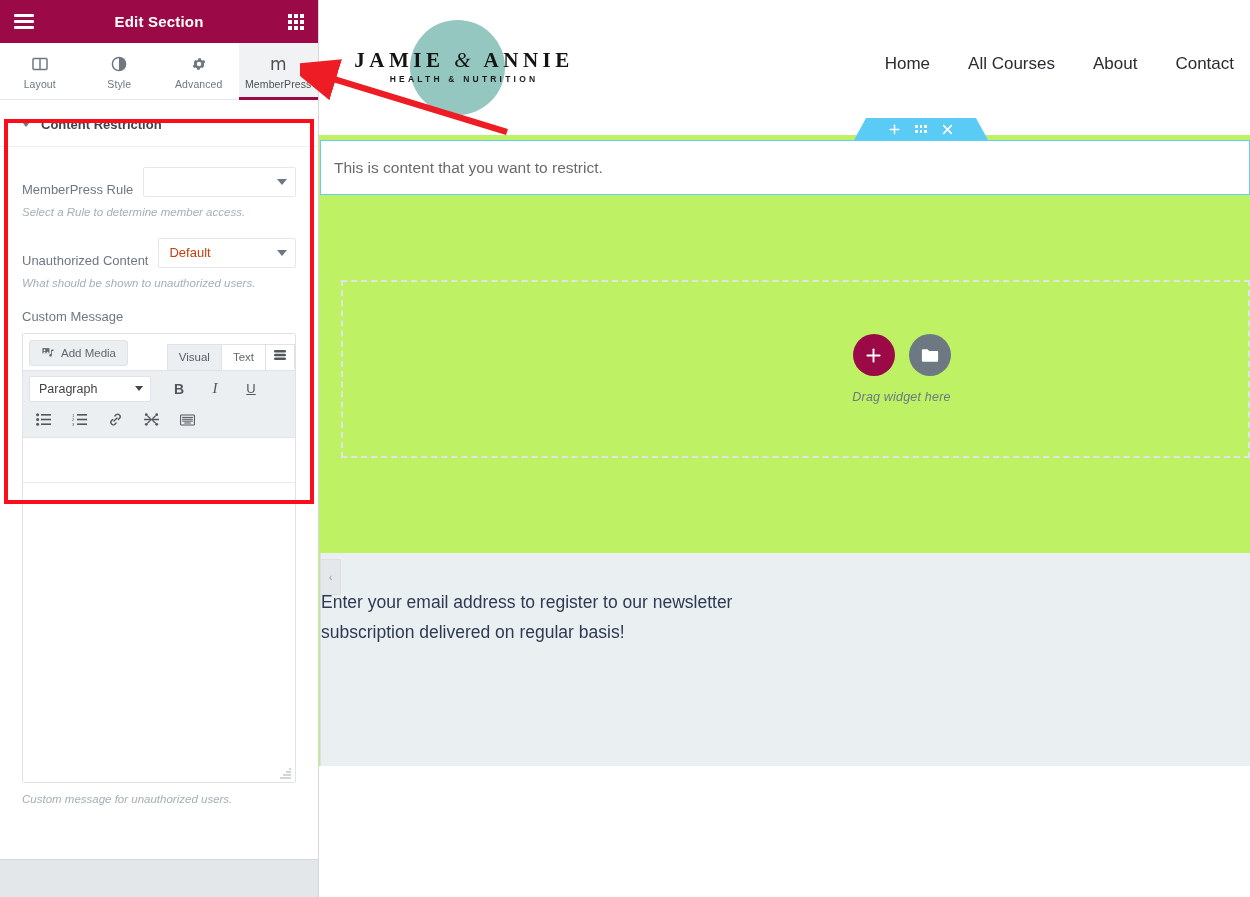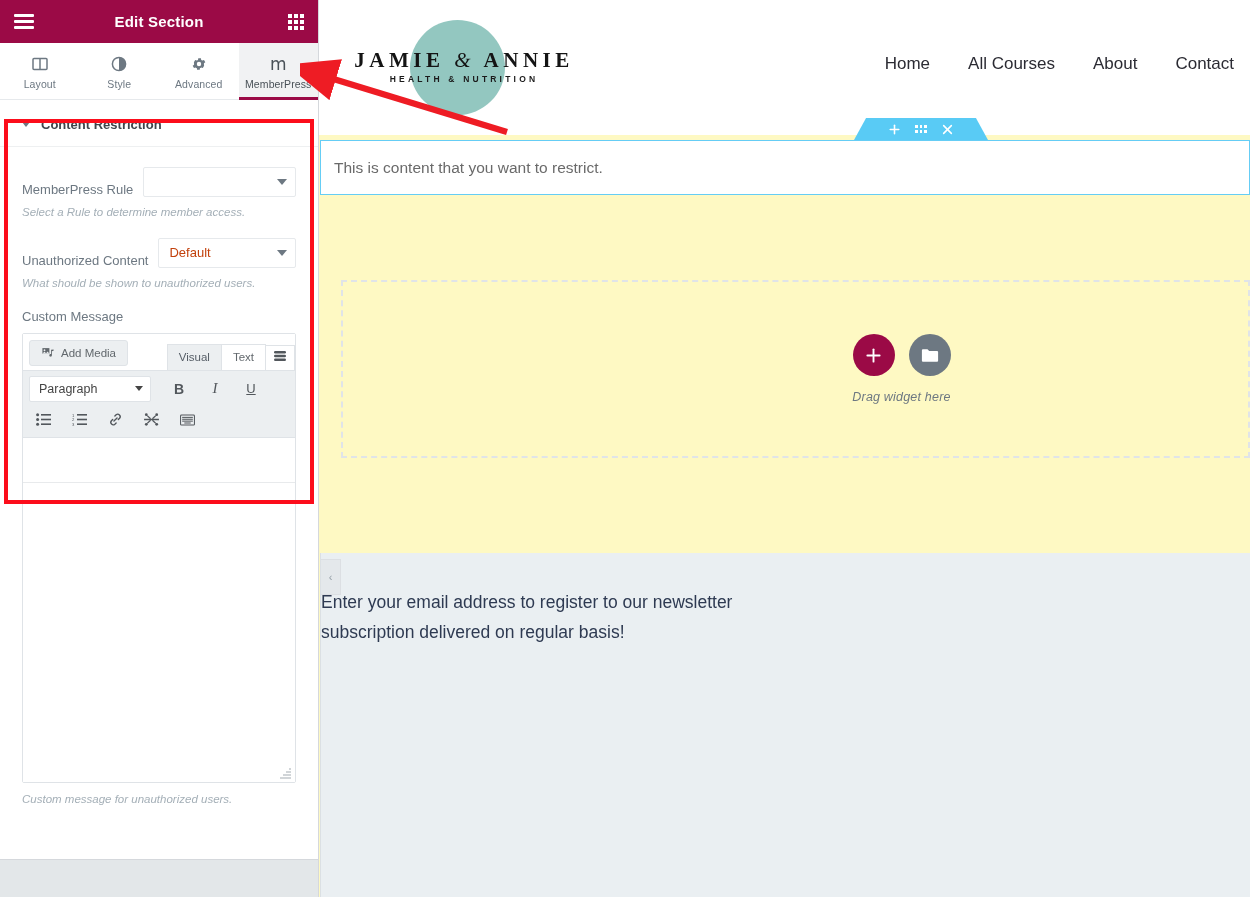--- a/index.html
+++ b/index.html
@@ -4,21 +4,21 @@
 <style>
   * { box-sizing: border-box; }
   html, body {
     margin: 0; padding: 0;
     width: 1250px; height: 897px;
     overflow: hidden;
     font-family: "Liberation Sans", sans-serif;
     background: #ffffff;
   }
 
-  #root { position: relative; width: 1250px; height: 897px; }
+  #root { position: relative; width: 1250px; height: 766px; }
 
   
   #panel {
     position: absolute; left: 0; top: 0;
     width: 319px; height: 897px;
     background: #ffffff;
     border-right: 1px solid #d5d8dc;
     z-index: 30;
   }
 
@@ -107,21 +107,21 @@
     display: flex; align-items: flex-end; justify-content: space-between;
     background: #fff; padding: 6px 0 0 6px; position: relative;
   }
   .add-media {
     display: inline-flex; align-items: center; gap: 6px;
     background: #eceff1; border: 1px solid #dfe3e7; border-radius: 3px;
     padding: 5px 11px; font-size: 11.5px; color: #62686d; cursor: pointer;
     margin-bottom: 4px;
   }
   .media-ico { display: flex; align-items: center; }
-  .mode-tabs { display: flex; align-items: flex-end; }
+  .mode-tabs { display: flex; align-items: flex-start; }
   .mode-tab {
     padding: 6px 11px 7px; font-size: 11.5px; color: #62686d;
     border: 1px solid #dfe3e7; border-bottom: none; background: #fff;
     cursor: pointer; margin-left: -1px;
   }
   .mode-tab.active { background: #eceff1; color: #555d66; }
   .mode-tab.ico-tab { padding: 5px 8px 6px; display: flex; align-items: center; }
 
   .wp-toolbar-rows { background: #eceff1; border-top: 1px solid #dfe3e7;
                      border-bottom: 1px solid #dfe3e7; padding: 5px 6px 4px; }
@@ -171,21 +171,21 @@
   
   #red-box {
     position: absolute; left: 4px; top: 119px;
     width: 310px; height: 385px;
     border: 4px solid #fc0d1b; pointer-events: none; z-index: 40;
   }
 
   
   #preview {
     position: absolute; left: 319px; top: 0; right: 0; bottom: 0;
-    background: #fef9c3; overflow: hidden;
+    background: #bef264; overflow: hidden;
   }
   #site-header {
     height: 135px; position: relative; background: #fff;
   }
   #logo { position: absolute; left: 25px; top: 20px; width: 240px; height: 95px; }
   #logo .circle {
     position: absolute; left: 66px; top: 0px; width: 95px; height: 95px;
     background: #93c7c0; border-radius: 50%;
   }
   #logo .brand {

